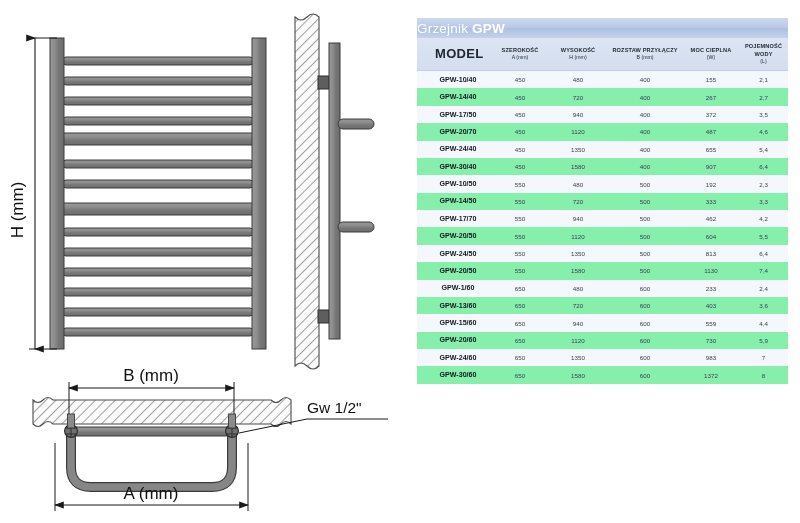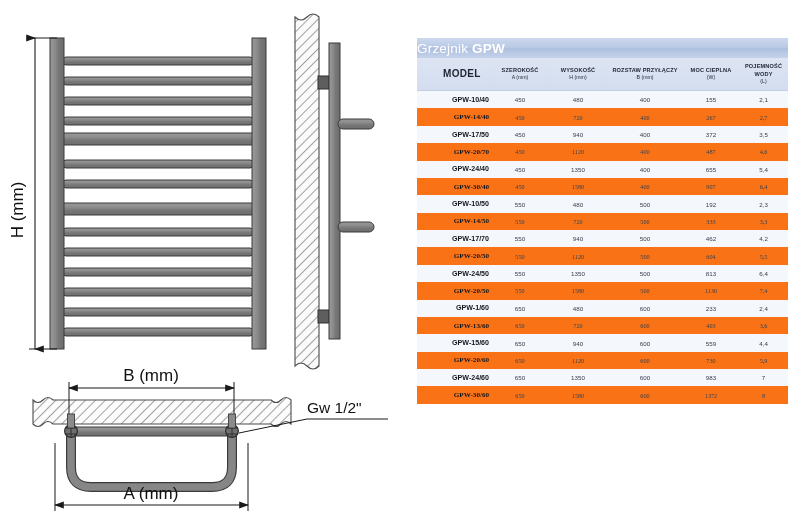--- a/index.html
+++ b/index.html
@@ -14,21 +14,20 @@
   .draw{position:absolute;left:0;top:0;width:410px;height:523px;}
   .draw svg{display:block;}
 
   
   .tablewrap{
     position:absolute;left:417px;top:18px;width:371px;
   }
   table.spec{
     border-collapse:collapse;width:371px;
     table-layout:fixed;
-    margin-top:20px;
   }
   table.spec td,table.spec th{padding:0;margin:0;}
 
   .title-row td{
     background:linear-gradient(to bottom,#ccd8ee 0%,#b9c9e5 48%,#aec0e0 52%,#c4d2ea 100%);
     color:#ffffff;
     font-size:13.5px;
     font-weight:normal;
     padding:5px 0 5px 10px;
     letter-spacing:.2px;
@@ -46,35 +45,35 @@
     padding:5px 2px 5px 2px;
     line-height:1.35;
     vertical-align:middle;
     border-bottom:1px solid #c3cfe4;
     letter-spacing:.15px;
   }
   thead.colhead th .sub{
     display:block;font-weight:normal;font-size:5.2px;letter-spacing:0;
   }
   thead.colhead th.model{
-    font-size:10px;text-align:left;padding-left:26px;letter-spacing:.3px;
+    font-size:13px;text-align:left;padding-left:18px;letter-spacing:.3px;
   }
 
   tbody.rows td{
     font-size:6.2px;
     text-align:center;
     color:#3a4050;
     padding:4.2px 2px;
     height:9px;
   }
   tbody.rows td.model{
-    text-align:right;padding-left:10px;color:#11161f;font-weight:bold;font-size:7.1px;
+    text-align:center;padding-left:10px;color:#11161f;font-weight:bold;font-size:7.1px;
   }
   tbody.rows tr.odd td{background:#f4f7fc;}
-  tbody.rows tr.even td{background:#f97316;font-family:Liberation Serif, serif;}
+  tbody.rows tr.even td{background:#86efac;}
 
   col.c0{width:74px;}
   col.c1{width:58px;}
   col.c2{width:58px;}
   col.c3{width:76px;}
   col.c4{width:56px;}
   col.c5{width:49px;}
 
   .lbl{
     font-family:"Liberation Sans", sans-serif;

